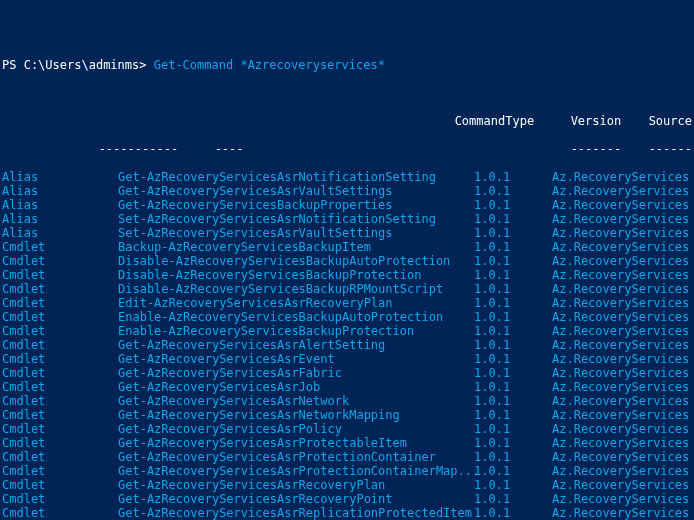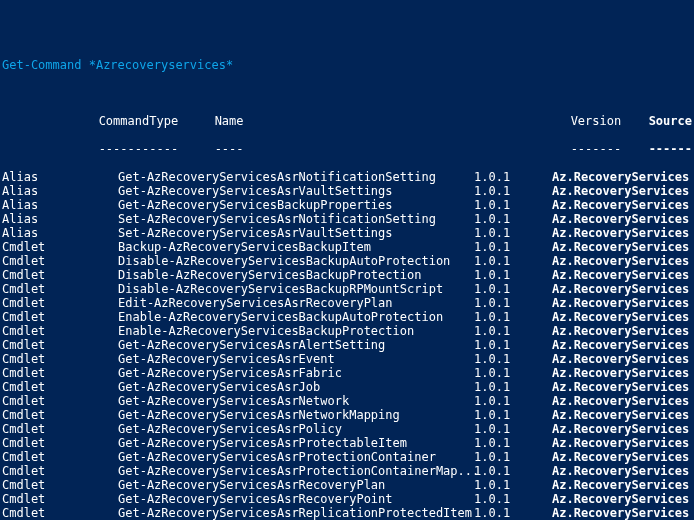--- a/index.html
+++ b/index.html
@@ -28,31 +28,31 @@
     .command {
       color: #0ea5e9;
     }
     .header-row {
       display: flex;
       justify-content: flex-end;
     }
     .col-type { width: 116px; display: inline-block; }
     .col-name { width: 356px; display: inline-block; }
     .col-version { width: 78px; display: inline-block; }
-    .col-source { display: inline-block; font-weight: bold; }
+    .col-source { display: inline-block; }
     .row {
       display: flex;
-      color: #ffffff;
+      color: #0ea5e9;
     }
   </style>
 </head>
 <body>
 
 
 
-<div class="prompt-line"><span class="command">Get-Command *Azrecoveryservices*</span></div>
+<div class="prompt-line"><span class="prompt-prefix">PS C:\Users\adminms&gt; </span><span class="command">Get-Command *Azrecoveryservices*</span></div>
 <div> </div>
-<div class="header-row"><span class="col-type">CommandType</span><span class="col-name">Name</span><span class="col-version">Version</span><span class="col-source">Source</span></div>
+<div class="header-row"><span class="col-type">CommandType</span><span class="col-version">Version</span><span class="col-source">Source</span></div>
 <div class="header-row"><span class="col-type">-----------</span><span class="col-name">----</span><span class="col-version">-------</span><span class="col-source">------</span></div>
 <div id="rows-container"><div class="row"><span class="col-type">Alias</span><span class="col-name">Get-AzRecoveryServicesAsrNotificationSetting</span><span class="col-version">1.0.1</span><span class="col-source">Az.RecoveryServices</span></div><div class="row"><span class="col-type">Alias</span><span class="col-name">Get-AzRecoveryServicesAsrVaultSettings</span><span class="col-version">1.0.1</span><span class="col-source">Az.RecoveryServices</span></div><div class="row"><span class="col-type">Alias</span><span class="col-name">Get-AzRecoveryServicesBackupProperties</span><span class="col-version">1.0.1</span><span class="col-source">Az.RecoveryServices</span></div><div class="row"><span class="col-type">Alias</span><span class="col-name">Set-AzRecoveryServicesAsrNotificationSetting</span><span class="col-version">1.0.1</span><span class="col-source">Az.RecoveryServices</span></div><div class="row"><span class="col-type">Alias</span><span class="col-name">Set-AzRecoveryServicesAsrVaultSettings</span><span class="col-version">1.0.1</span><span class="col-source">Az.RecoveryServices</span></div><div class="row"><span class="col-type">Cmdlet</span><span class="col-name">Backup-AzRecoveryServicesBackupItem</span><span class="col-version">1.0.1</span><span class="col-source">Az.RecoveryServices</span></div><div class="row"><span class="col-type">Cmdlet</span><span class="col-name">Disable-AzRecoveryServicesBackupAutoProtection</span><span class="col-version">1.0.1</span><span class="col-source">Az.RecoveryServices</span></div><div class="row"><span class="col-type">Cmdlet</span><span class="col-name">Disable-AzRecoveryServicesBackupProtection</span><span class="col-version">1.0.1</span><span class="col-source">Az.RecoveryServices</span></div><div class="row"><span class="col-type">Cmdlet</span><span class="col-name">Disable-AzRecoveryServicesBackupRPMountScript</span><span class="col-version">1.0.1</span><span class="col-source">Az.RecoveryServices</span></div><div class="row"><span class="col-type">Cmdlet</span><span class="col-name">Edit-AzRecoveryServicesAsrRecoveryPlan</span><span class="col-version">1.0.1</span><span class="col-source">Az.RecoveryServices</span></div><div class="row"><span class="col-type">Cmdlet</span><span class="col-name">Enable-AzRecoveryServicesBackupAutoProtection</span><span class="col-version">1.0.1</span><span class="col-source">Az.RecoveryServices</span></div><div class="row"><span class="col-type">Cmdlet</span><span class="col-name">Enable-AzRecoveryServicesBackupProtection</span><span class="col-version">1.0.1</span><span class="col-source">Az.RecoveryServices</span></div><div class="row"><span class="col-type">Cmdlet</span><span class="col-name">Get-AzRecoveryServicesAsrAlertSetting</span><span class="col-version">1.0.1</span><span class="col-source">Az.RecoveryServices</span></div><div class="row"><span class="col-type">Cmdlet</span><span class="col-name">Get-AzRecoveryServicesAsrEvent</span><span class="col-version">1.0.1</span><span class="col-source">Az.RecoveryServices</span></div><div class="row"><span class="col-type">Cmdlet</span><span class="col-name">Get-AzRecoveryServicesAsrFabric</span><span class="col-version">1.0.1</span><span class="col-source">Az.RecoveryServices</span></div><div class="row"><span class="col-type">Cmdlet</span><span class="col-name">Get-AzRecoveryServicesAsrJob</span><span class="col-version">1.0.1</span><span class="col-source">Az.RecoveryServices</span></div><div class="row"><span class="col-type">Cmdlet</span><span class="col-name">Get-AzRecoveryServicesAsrNetwork</span><span class="col-version">1.0.1</span><span class="col-source">Az.RecoveryServices</span></div><div class="row"><span class="col-type">Cmdlet</span><span class="col-name">Get-AzRecoveryServicesAsrNetworkMapping</span><span class="col-version">1.0.1</span><span class="col-source">Az.RecoveryServices</span></div><div class="row"><span class="col-type">Cmdlet</span><span class="col-name">Get-AzRecoveryServicesAsrPolicy</span><span class="col-version">1.0.1</span><span class="col-source">Az.RecoveryServices</span></div><div class="row"><span class="col-type">Cmdlet</span><span class="col-name">Get-AzRecoveryServicesAsrProtectableItem</span><span class="col-version">1.0.1</span><span class="col-source">Az.RecoveryServices</span></div><div class="row"><span class="col-type">Cmdlet</span><span class="col-name">Get-AzRecoveryServicesAsrProtectionContainer</span><span class="col-version">1.0.1</span><span class="col-source">Az.RecoveryServices</span></div><div class="row"><span class="col-type">Cmdlet</span><span class="col-name">Get-AzRecoveryServicesAsrProtectionContainerMap...</span><span class="col-version">1.0.1</span><span class="col-source">Az.RecoveryServices</span></div><div class="row"><span class="col-type">Cmdlet</span><span class="col-name">Get-AzRecoveryServicesAsrRecoveryPlan</span><span class="col-version">1.0.1</span><span class="col-source">Az.RecoveryServices</span></div><div class="row"><span class="col-type">Cmdlet</span><span class="col-name">Get-AzRecoveryServicesAsrRecoveryPoint</span><span class="col-version">1.0.1</span><span class="col-source">Az.RecoveryServices</span></div><div class="row"><span class="col-type">Cmdlet</span><span class="col-name">Get-AzRecoveryServicesAsrReplicationProtectedItem</span><span class="col-version">1.0.1</span><span class="col-source">Az.RecoveryServices</span></div></div>
 
 
 
 
 </body></html>

